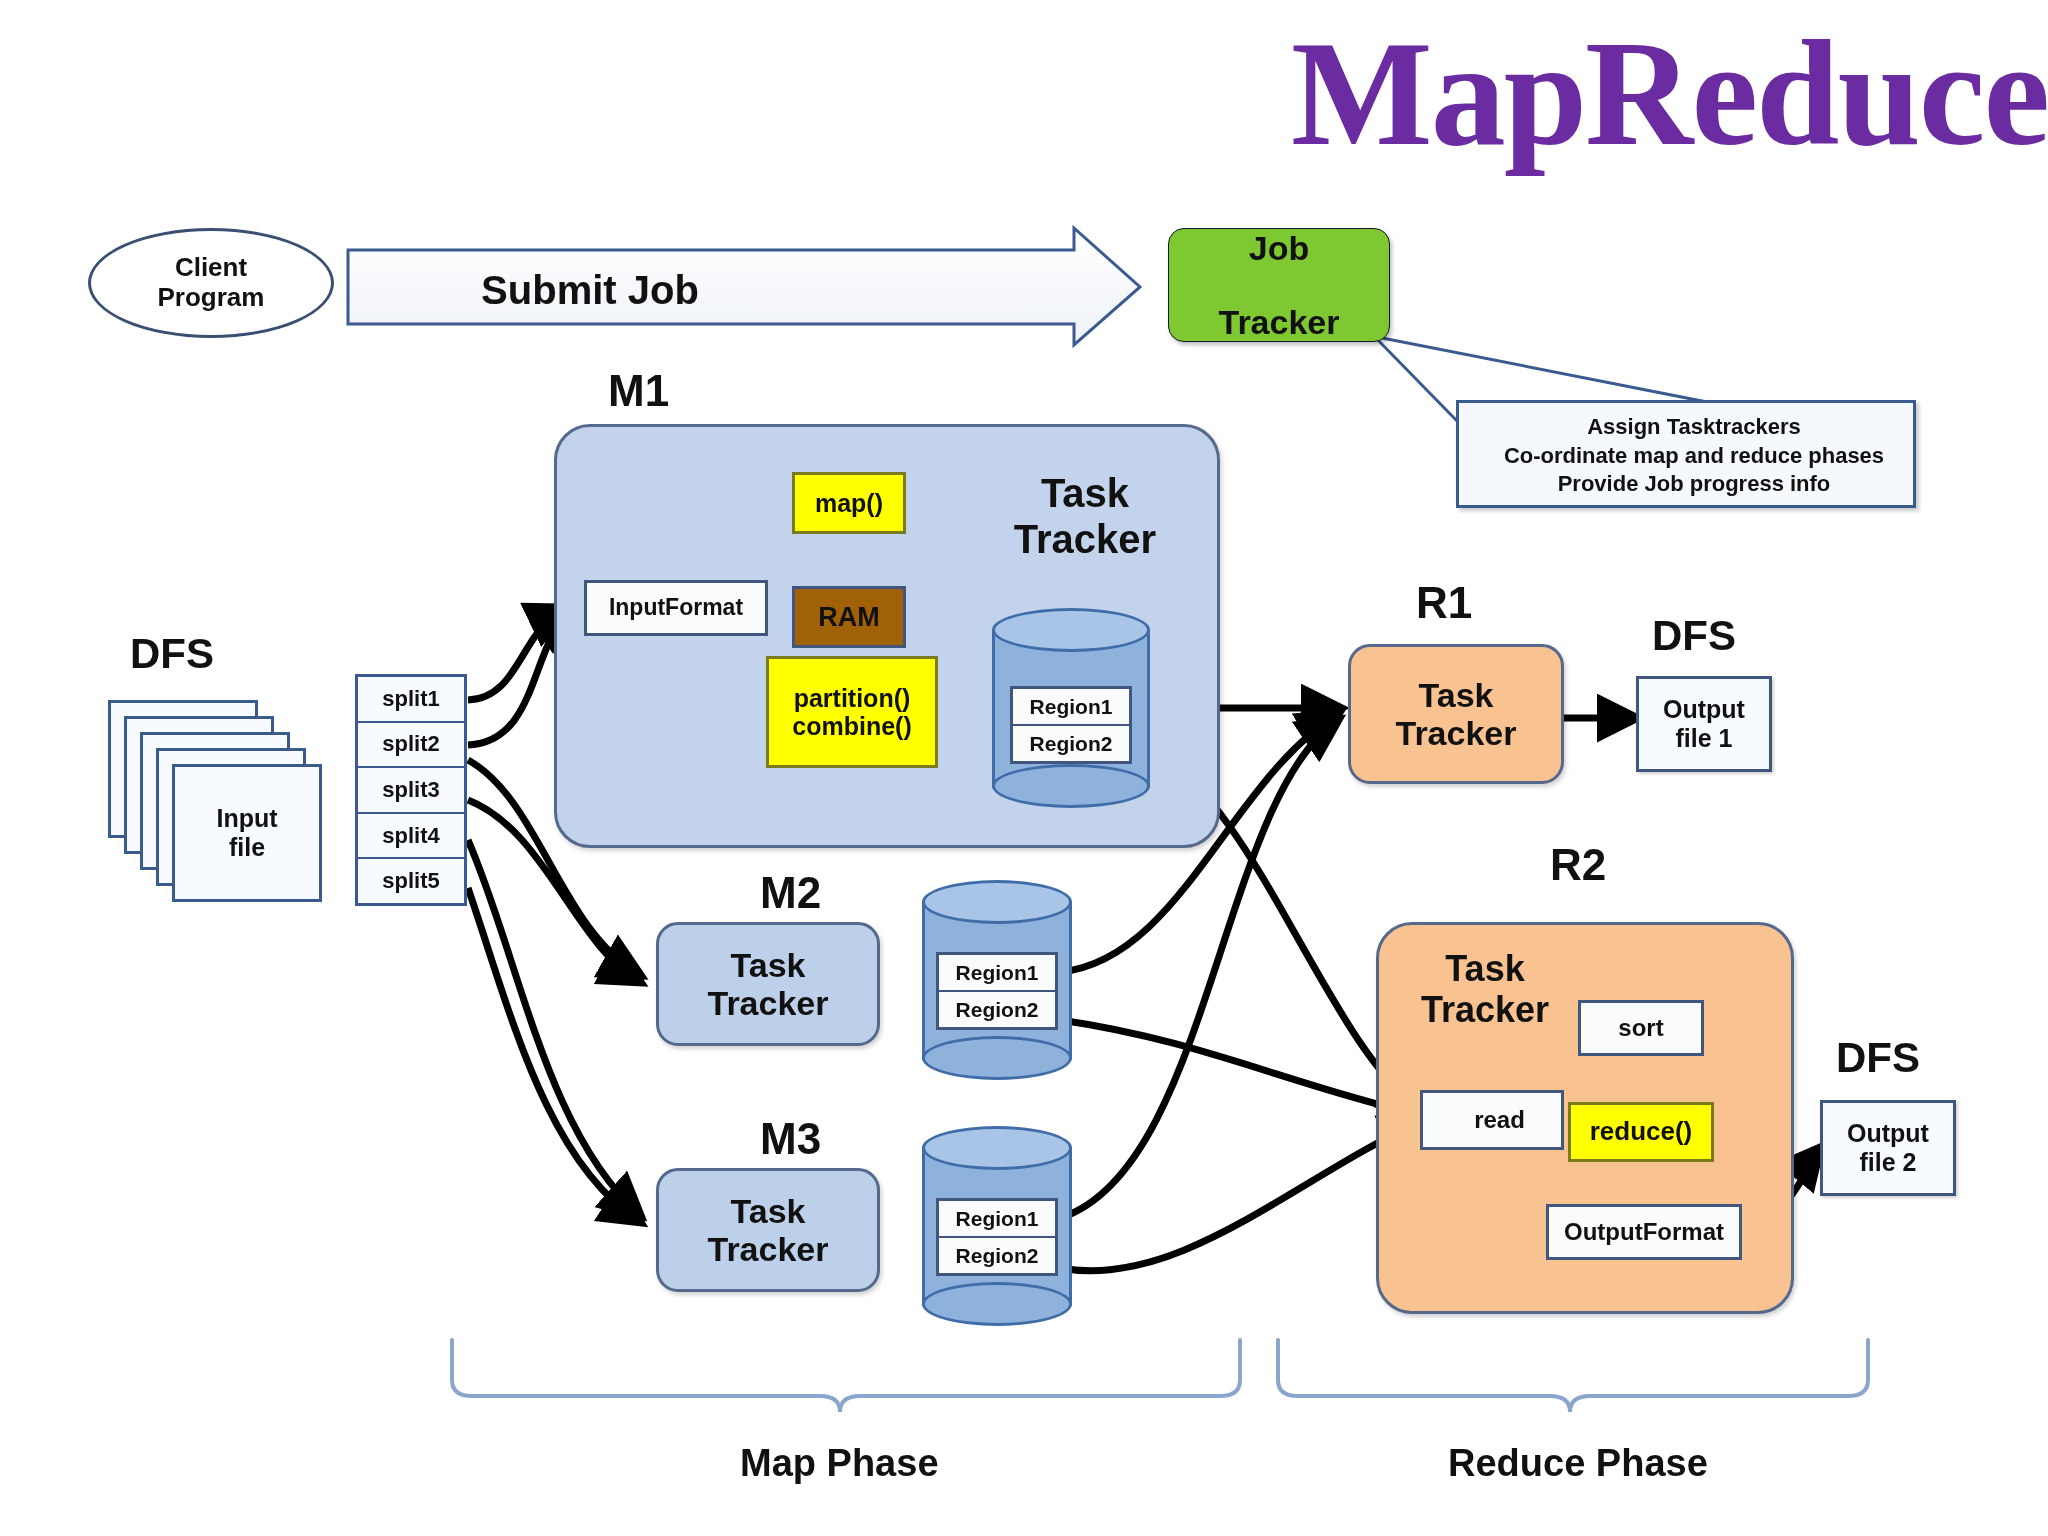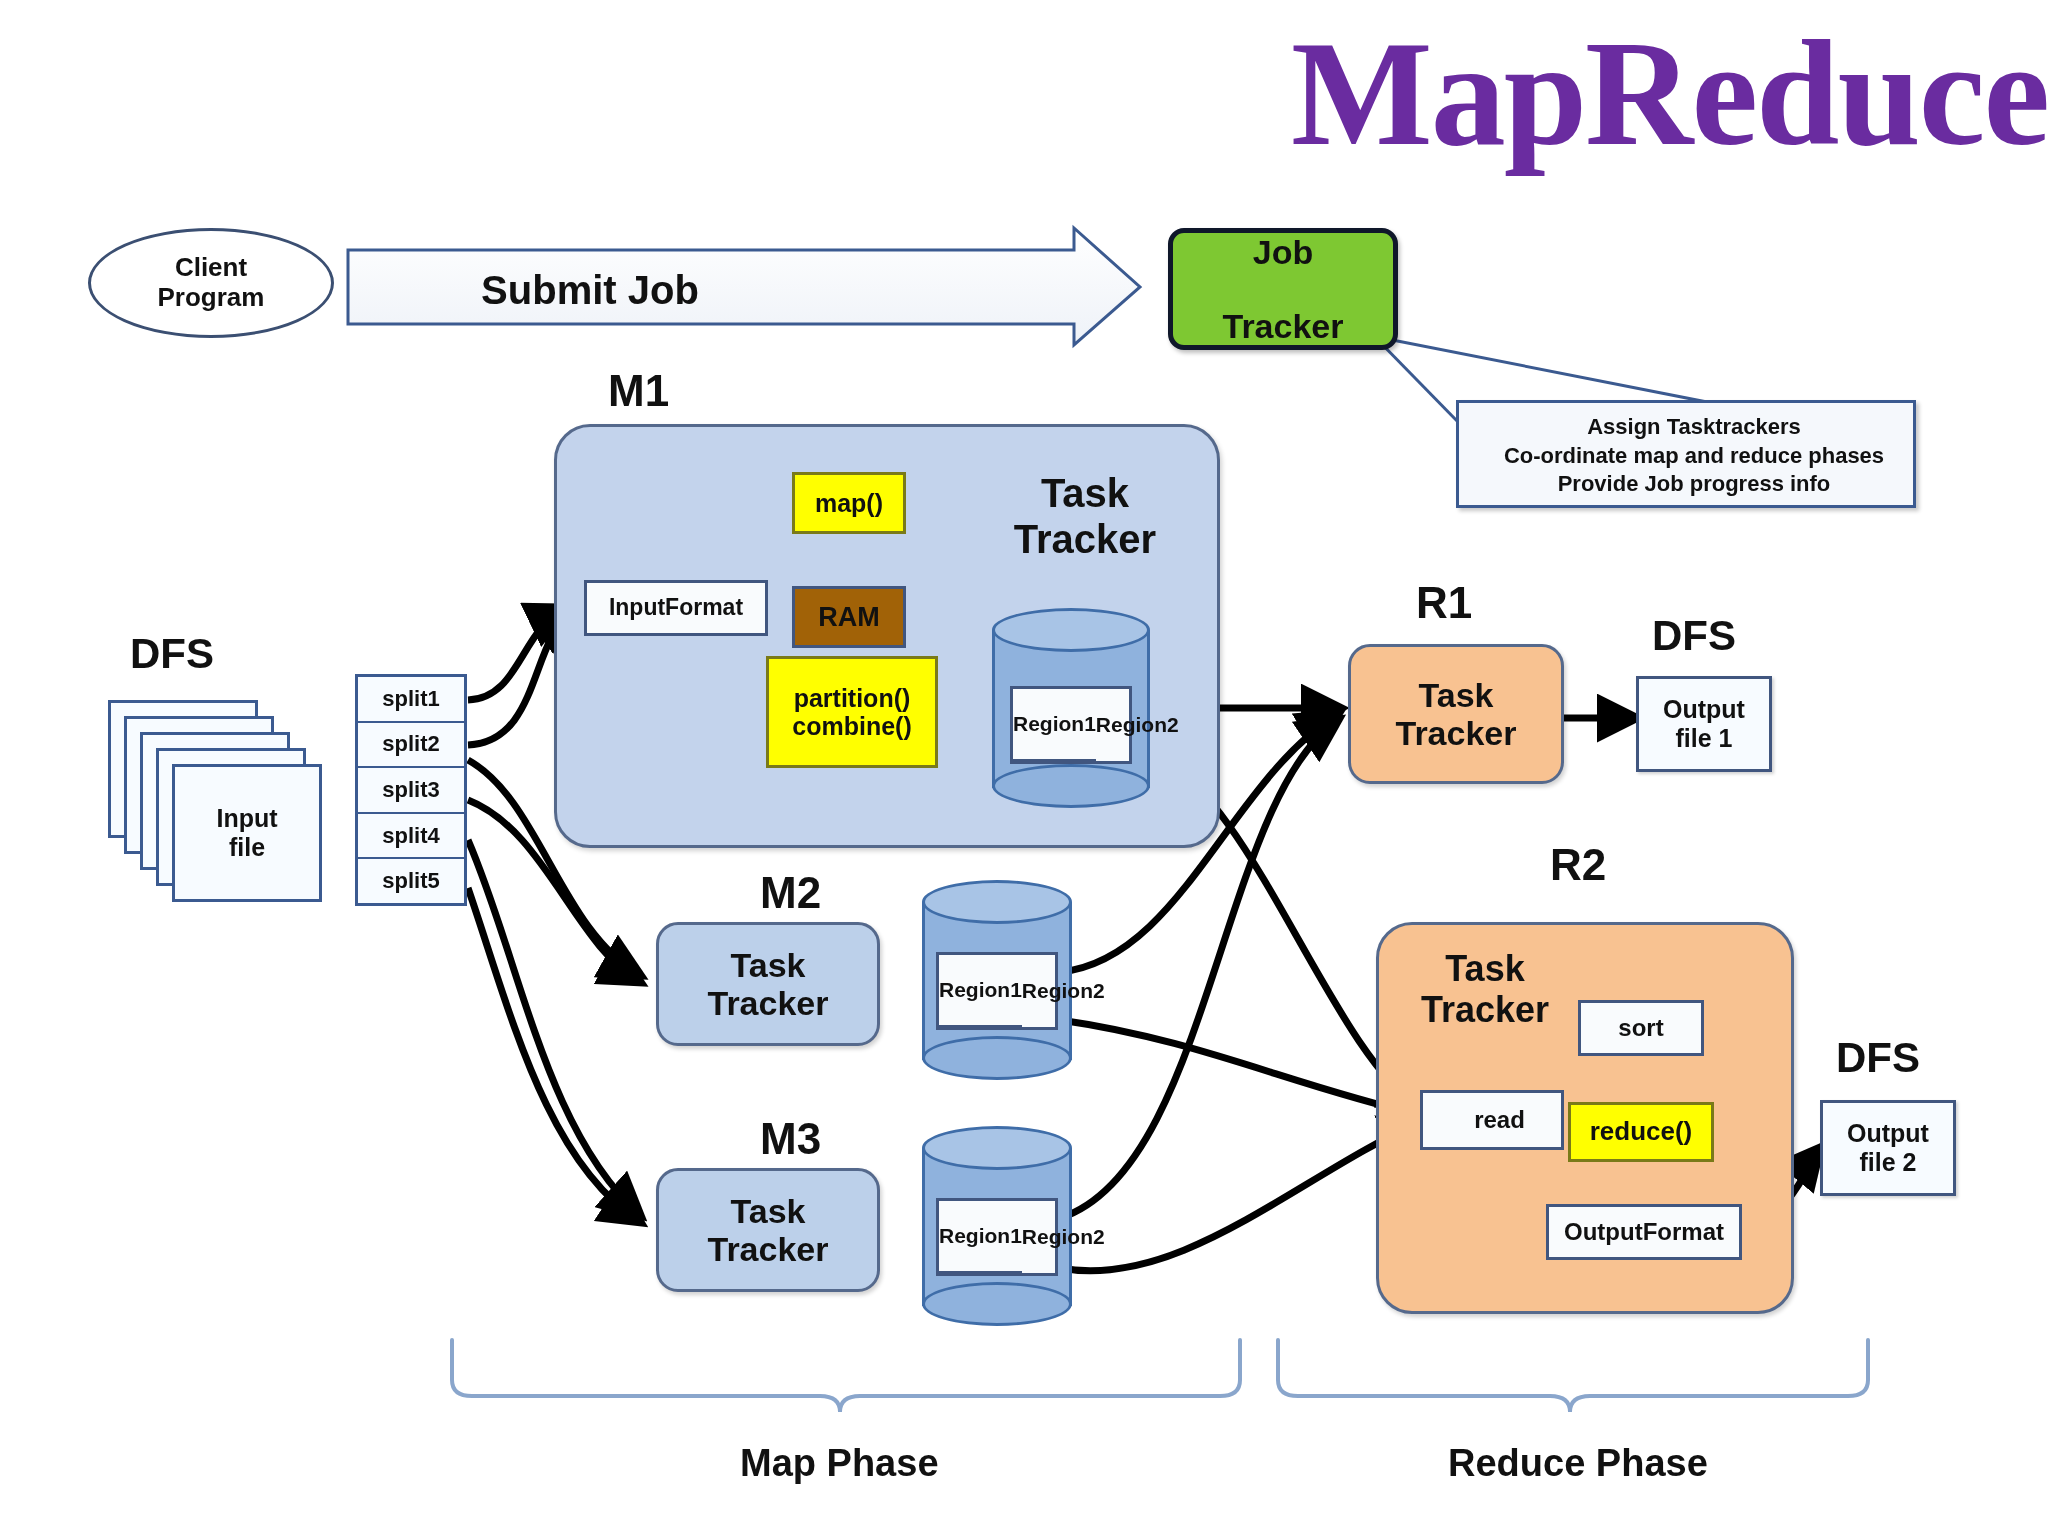--- a/index.html
+++ b/index.html
@@ -43,21 +43,21 @@
   #submit-arrow-label {
     left: 380px; top: 268px; width: 420px;
     text-align: center;
     font-size: 40px; font-weight: bold; color: #111;
   }
 
   
   #job-tracker {
     left: 1168px; top: 228px; width: 220px; height: 112px;
     background: #7ec832;
-    border: 5px solid #0f172a;
+    border: 1px solid #0f172a;
     border-radius: 16px;
     display: flex; flex-direction: column;
     align-items: center; justify-content: center;
     font-size: 34px; font-weight: bold; color: #111;
     line-height: 1.12;
     box-shadow: 2px 3px 4px rgba(0,0,0,.25);
     gap: 36px;
   }
 
   
@@ -163,21 +163,21 @@
     background: #8fb2dd;
     border: 3px solid #3f6da8;
     border-radius: 50%;
     box-sizing: border-box;
   }
   .cyl .regions {
     position: absolute;
     border: 3px solid #41567f;
     background: #f9fbfd;
     box-sizing: border-box;
-    display: flex; flex-direction: row;
+    display: flex; flex-direction: column;
   }
   .cyl .regions .reg {
     flex: 1 1 0;
     display: flex; align-items: center; justify-content: center;
     font-size: 21px; font-weight: bold; color: #111;
     border-bottom: 2px solid #41567f;
   }
   .cyl .regions .reg:last-child { border-bottom: none; }
 
   

